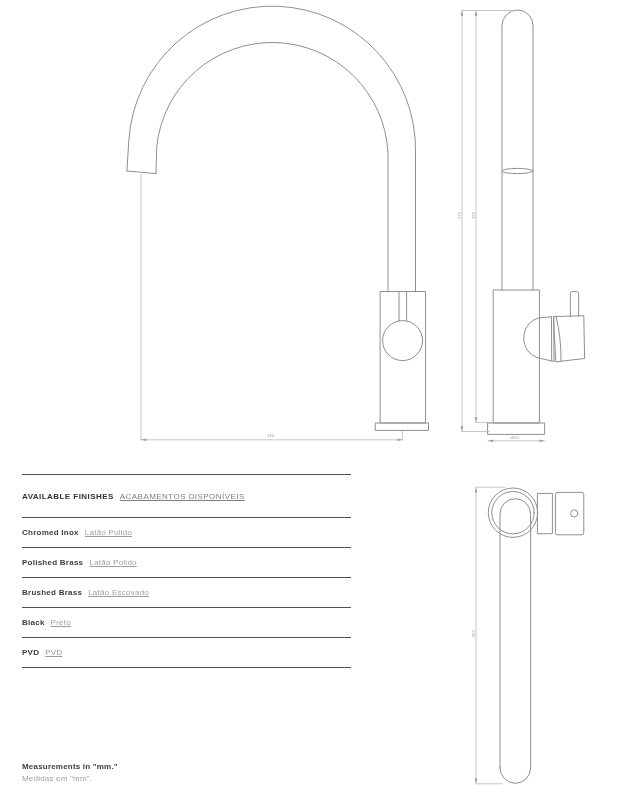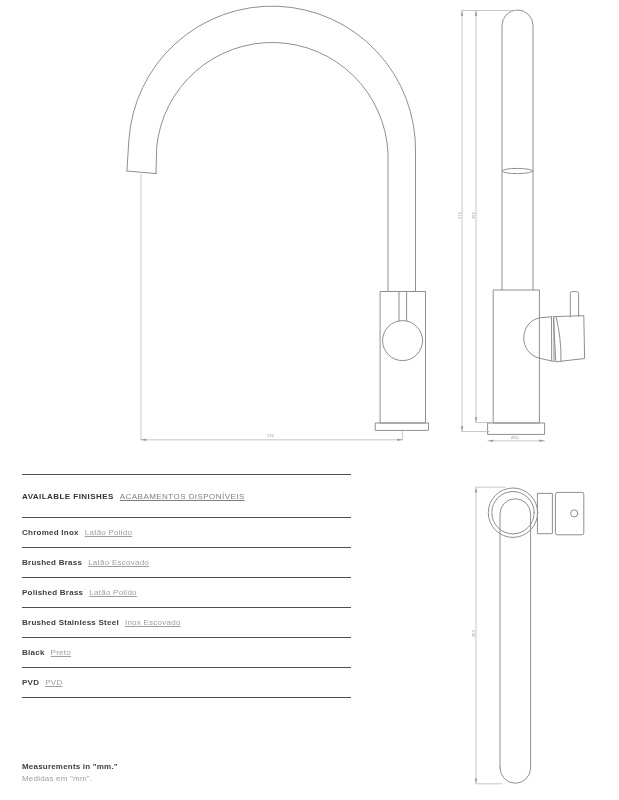--- a/index.html
+++ b/index.html
@@ -135,30 +135,26 @@
   <div class="finishes">
     <div class="t-row header">
       <span class="en">AVAILABLE FINISHES</span>
       <span class="pt">ACABAMENTOS DISPONÍVEIS</span>
     </div>
     <div class="t-row">
       <span class="en">Chromed Inox</span>
       <span class="pt">Latão Polido</span>
     </div>
     <div class="t-row">
-      <span class="en">Brushed Brass</span>
-      <span class="pt">Latão Escovado</span>
-    </div>
-    <div class="t-row">
       <span class="en">Polished Brass</span>
       <span class="pt">Latão Polido</span>
     </div>
     <div class="t-row">
-      <span class="en">Brushed Stainless Steel</span>
-      <span class="pt">Inox Escovado</span>
+      <span class="en">Brushed Brass</span>
+      <span class="pt">Latão Escovado</span>
     </div>
     <div class="t-row">
       <span class="en">Black</span>
       <span class="pt">Preto</span>
     </div>
     <div class="t-row">
       <span class="en">PVD</span>
       <span class="pt">PVD</span>
     </div>
   </div>

